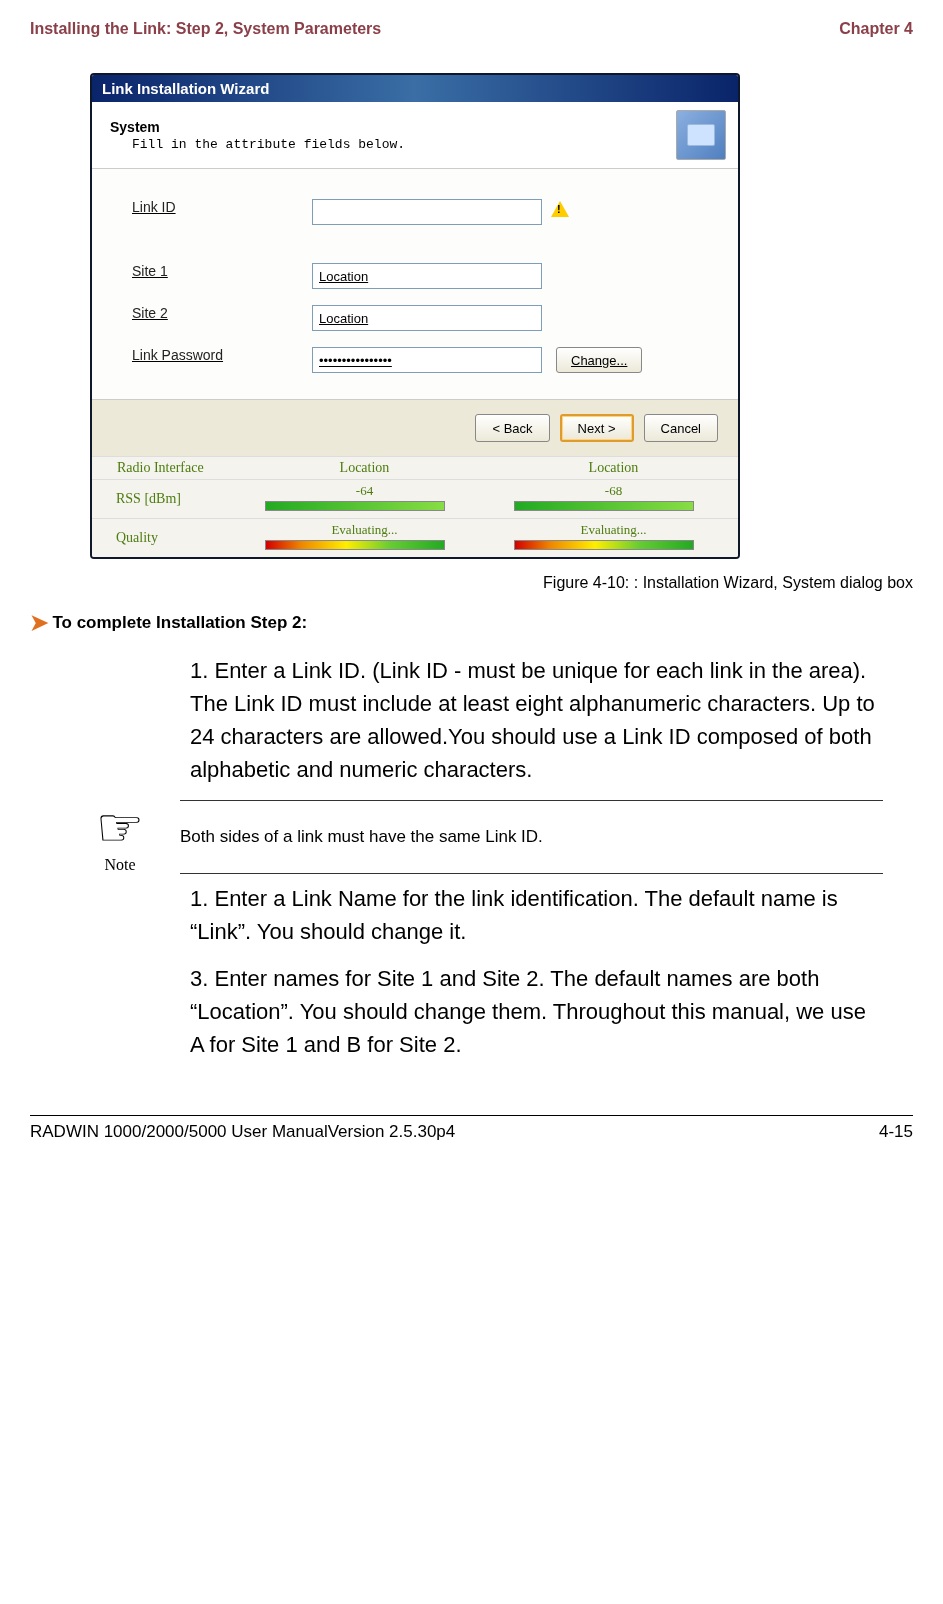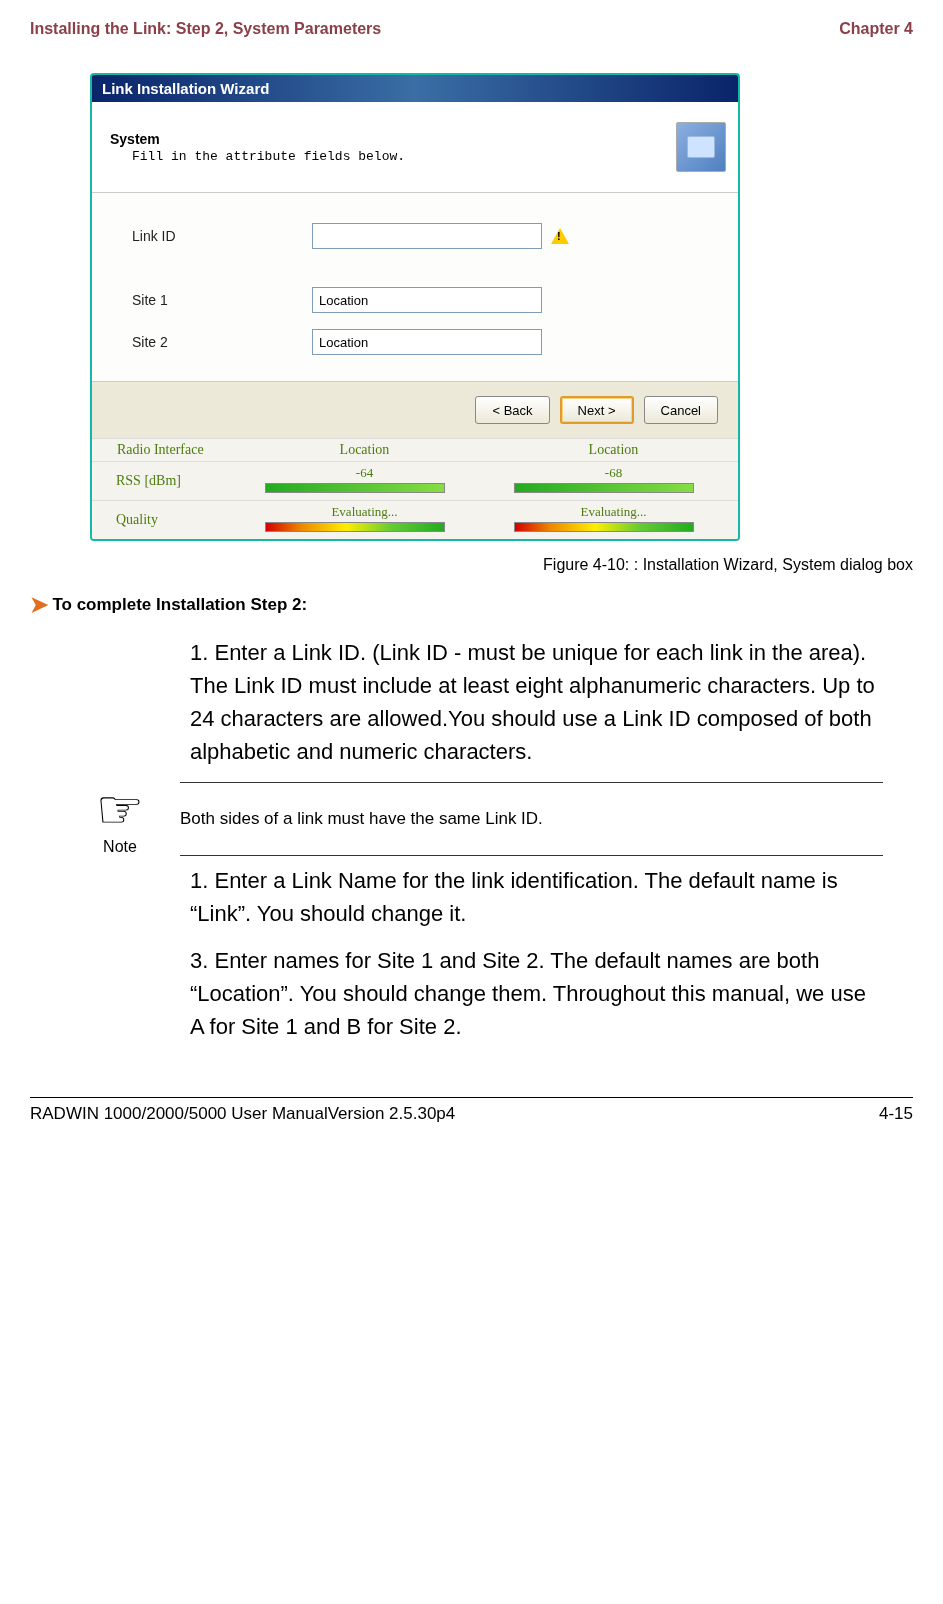--- a/index.html
+++ b/index.html
@@ -17,38 +17,38 @@
       justify-content: space-between;
       font-family: Verdana, sans-serif;
       font-weight: bold;
       color: #8B4049;
       font-size: 16px;
       margin-bottom: 35px;
     }
     .wizard-container {
       width: 650px;
       margin: 0 auto 15px 60px;
-      border: 2px solid #14b8a6;
+      border: 2px solid #0f172a;
       border-radius: 4px;
       background: #ECE9D8;
       overflow: hidden;
     }
     .wizard-titlebar {
       background: linear-gradient(to right, #0A246A, #3A6EA5, #0A246A);
       color: white;
       font-weight: bold;
       font-family: Tahoma, sans-serif;
       font-size: 15px;
       padding: 5px 10px;
     }
     .wizard-header-area {
       background: white;
       display: flex;
       align-items: center;
-      padding: 20px 12px;
+      padding: 8px 12px;
       border-bottom: 1px solid #ccc;
     }
     .wizard-header-text { flex: 1; }
     .wizard-header-title {
       font-weight: bold;
       font-family: Tahoma, sans-serif;
       font-size: 14px;
       margin-left: 6px;
     }
     .wizard-header-sub {
@@ -69,22 +69,22 @@
     }
     .monitor-shape {
       width: 28px; height: 22px; background:#cde3ff; border:1px solid #9cb8dc; border-radius:2px;
     }
     .wizard-body {
       padding: 30px 30px 10px 40px;
       background: #fdfdfb;
     }
     .form-row {
       display: flex;
-      align-items: center;
       margin-bottom: 16px;
+      text-decoration: underline;
     }
     .form-label {
       width: 180px;
       font-family: Tahoma, sans-serif;
       font-size: 14px;
       color: #222;
     }
     .form-input {
       width: 230px;
       height: 26px;
@@ -227,21 +227,21 @@
       align-items: center;
     }
     .note-lines { border-top:1px solid #333; border-bottom:1px solid #333; padding:26px 0; }
     .note-icon-col { text-align:center; }
     .hand-icon {
       font-size: 54px;
       line-height: 1;
       display:block;
     }
     .note-label {
-      font-family: Liberation Sans, sans-serif;
+      font-family: Liberation Serif, serif;
       font-size: 16px;
       margin-top:2px;
     }
     .note-text {
       font-family: Verdana, sans-serif;
       font-size: 17px;
     }
     .page-footer {
       border-top: 1.5px solid #000;
       margin: 30px 30px 0 30px;
@@ -281,20 +281,25 @@
           </span>
       </div>
       <div class="spacer-row"></div>
       <div class="form-row">
         <div class="form-label">Site 1</div>
         <input class="form-input" value="Location" style="">
       </div>
       <div class="form-row">
         <div class="form-label">Site 2</div>
         <input class="form-input" value="Location" style="">
+      </div>
+      <div class="form-row">
+        <div class="form-label">Link Password</div>
+        <input class="form-input" type="text" value="••••••••••••••••" style="">
+        <button class="change-btn">Change...</button>
       </div>
     </div>
     <div class="wizard-buttons">
       <button class="wiz-btn">&lt; Back</button>
       <button class="wiz-btn primary">Next &gt;</button>
       <button class="wiz-btn">Cancel</button>
     </div>
     <table class="monitor-table">
       <tbody>
           <tr>

